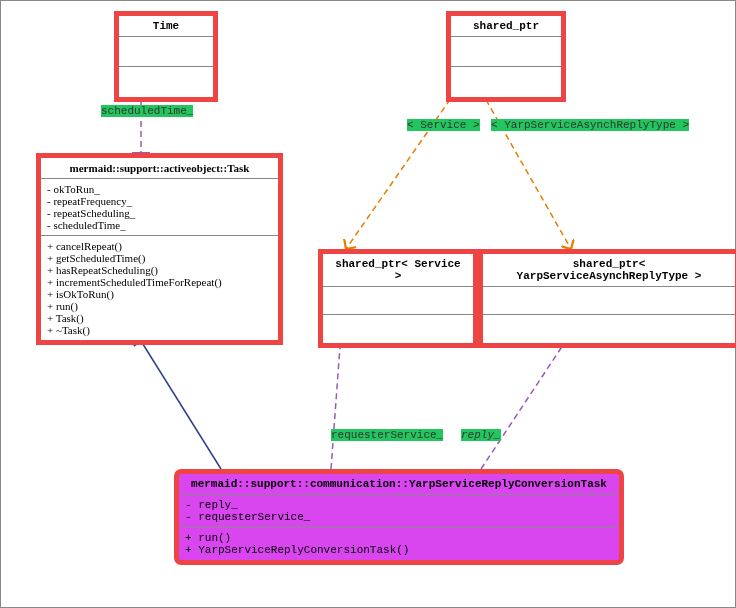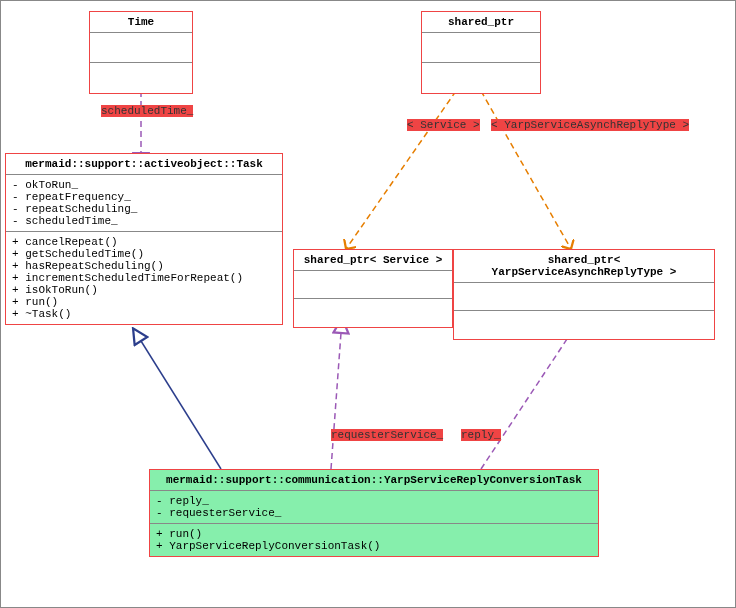--- a/index.html
+++ b/index.html
@@ -14,53 +14,55 @@
     }
     .diagram-container {
       position: relative;
       width: 736px;
       height: 608px;
       border: 1px solid #888;
     }
     .uml-box {
       position: absolute;
       background: #ffffff;
-      border: 1px solid #ef4444;
+      border: 5px solid #ef4444;
+      margin-left: 25px;
     }
     .uml-box-section {
       border-bottom: 1px solid #888;
       padding: 4px 6px;
       min-height: 20px;
     }
     .uml-box-section:last-child {
       border-bottom: none;
     }
     .uml-box-title {
       text-align: center;
       font-weight: bold;
       padding: 4px 6px;
       border-bottom: 1px solid #888;
     }
     .gray-bg {
-      background: #86efac;
+      background: #d946ef;
+      border-radius: 7px;
     }
     svg.arrows {
       position: absolute;
       top: 0;
       left: 0;
       width: 736px;
       height: 608px;
       pointer-events: none;
     }
     .label-text {
       position: absolute;
       font-family: 'Courier New', Courier, monospace;
       font-size: 11px;
       color: #333;
-      background: #ef4444;
+      background: #22c55e;
     }
   </style>
 </head>
 <body>
 
 <div class="diagram-container">
 
   <svg class="arrows">
 
     <defs>
@@ -106,54 +108,55 @@
   <div class="uml-box" style="left:420px; top:10px; width:120px;">
     <div class="uml-box-title">shared_ptr</div>
     <div class="uml-box-section" style="min-height:30px;"></div>
     <div class="uml-box-section" style="min-height:30px;"></div>
   </div>
 
   <div class="label-text" style="left:406px; top:118px;">&lt; Service &gt;</div>
 
   <div class="label-text" style="left:490px; top:118px;">&lt; YarpServiceAsynchReplyType &gt;</div>
 
-  <div class="uml-box" style="left:4px; top:152px; width:278px;">
+  <div class="uml-box" style="left:10px; top:152px; width:247px;font-family:Liberation Serif, serif;">
     <div class="uml-box-title">mermaid::support::activeobject::Task</div>
     <div class="uml-box-section">
       <div>- okToRun_</div>
       <div>- repeatFrequency_</div>
       <div>- repeatScheduling_</div>
       <div>- scheduledTime_</div>
     </div>
     <div class="uml-box-section">
       <div>+ cancelRepeat()</div>
       <div>+ getScheduledTime()</div>
       <div>+ hasRepeatScheduling()</div>
       <div>+ incrementScheduledTimeForRepeat()</div>
       <div>+ isOkToRun()</div>
       <div>+ run()</div>
+      <div>+ Task()</div>
       <div>+ ~Task()</div>
     </div>
   </div>
 
   <div class="uml-box" style="left:292px; top:248px; width:160px;">
     <div class="uml-box-title">shared_ptr&lt; Service &gt;</div>
     <div class="uml-box-section" style="min-height:28px;"></div>
     <div class="uml-box-section" style="min-height:28px;"></div>
   </div>
 
   <div class="uml-box" style="left:452px; top:248px; width:262px;">
     <div class="uml-box-title">shared_ptr&lt; YarpServiceAsynchReplyType &gt;</div>
     <div class="uml-box-section" style="min-height:28px;"></div>
     <div class="uml-box-section" style="min-height:28px;"></div>
   </div>
 
   <div class="label-text" style="left:330px; top:428px;text-align:center;">requesterService_</div>
 
-  <div class="label-text" style="left:460px; top:428px;">reply_</div>
+  <div class="label-text" style="left:460px; top:428px;font-style:italic;">reply_</div>
 
   <div class="uml-box gray-bg" style="left:148px; top:468px; width:450px;">
     <div class="uml-box-title gray-bg">mermaid::support::communication::YarpServiceReplyConversionTask</div>
     <div class="uml-box-section gray-bg">
       <div>- reply_</div>
       <div>- requesterService_</div>
     </div>
     <div class="uml-box-section gray-bg">
       <div>+ run()</div>
       <div>+ YarpServiceReplyConversionTask()</div>

